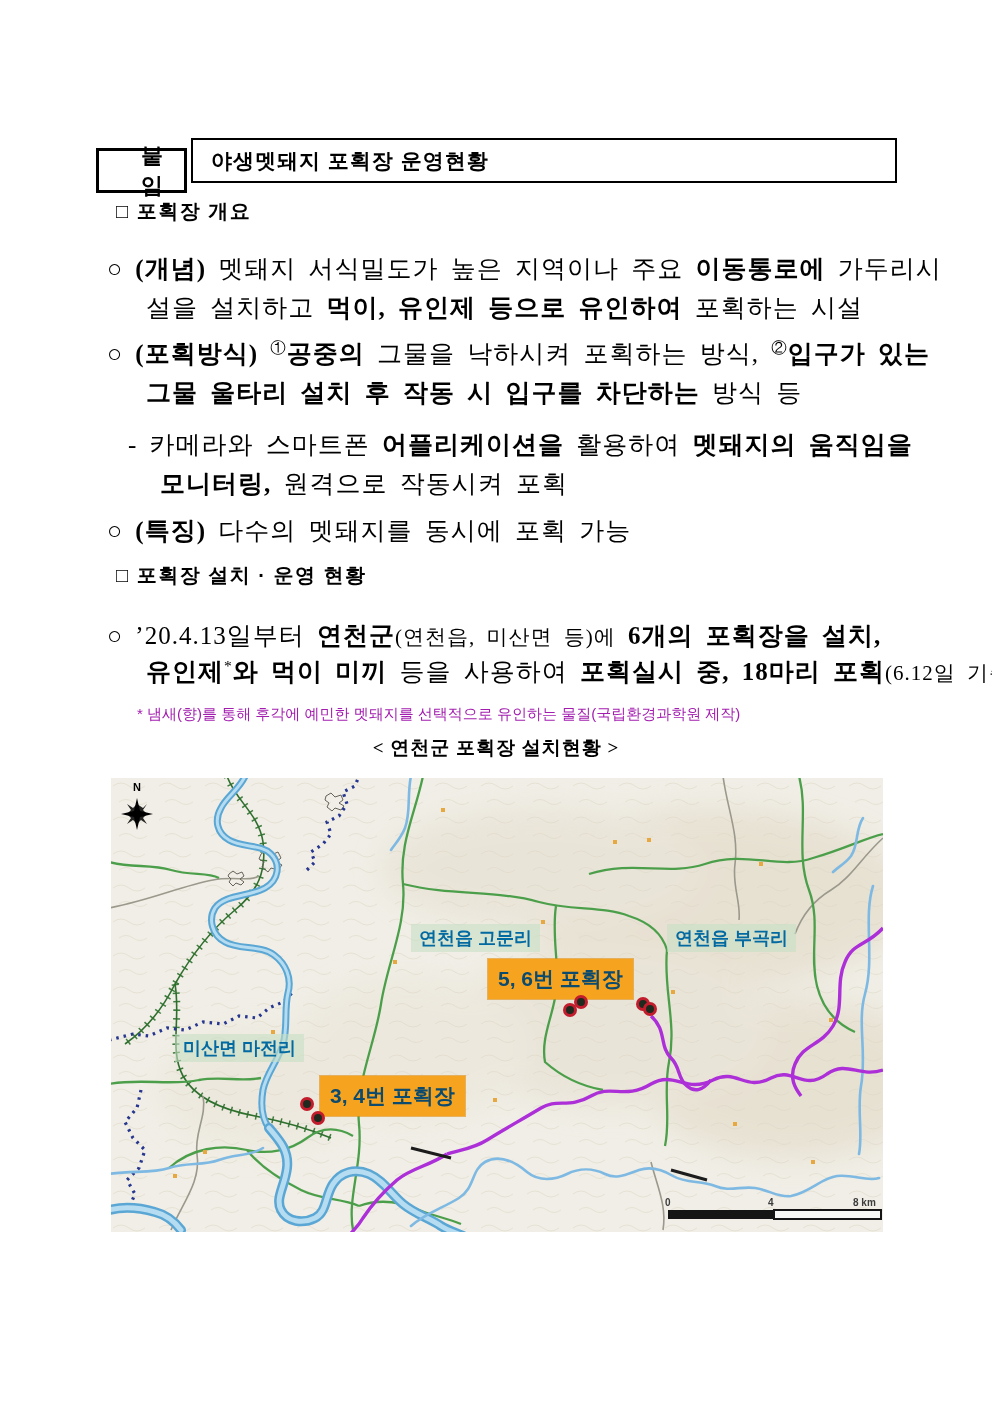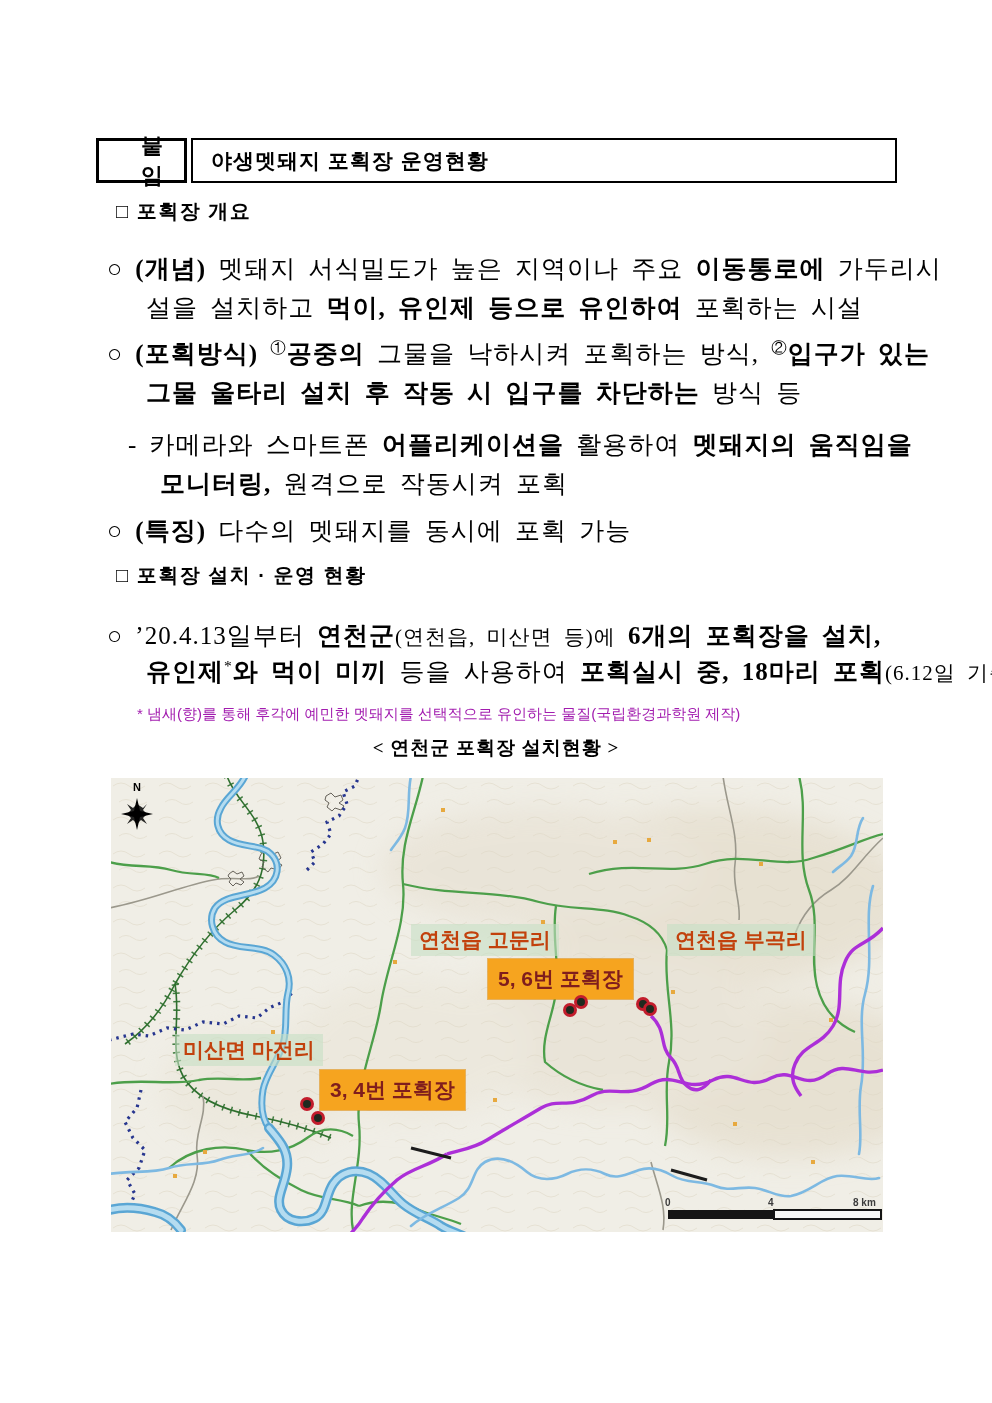--- a/index.html
+++ b/index.html
@@ -1,42 +1,42 @@
 <!DOCTYPE html>
 <html lang="ko" style="--river: #5AA6D4; --river-core: #B5DCF0; --stream: #7DB9E2; --road-green: #4C9F4A; --green-dark: #2E6F2E; --trail-purple: #AC2FD8; --boundary-navy: #27368F; --road-gray: #9B988C; --site-label-bg: #F6A41F; --region-band: rgba(199,223,197,0.6); --marker-red: #C21D2C;"><head>
 <meta charset="utf-8">
 <style>
   html,body{margin:0;padding:0;}
   body{width:992px;height:1403px;background:#ffffff;position:relative;
        font-family:"Liberation Serif","DejaVu Serif",serif;color:#000;}
   .abs{position:absolute;}
   
-  .attach-box{left:96px;top:138px;width:91px;height:45px;border:3px solid #000;
+  .attach-box{left:96px;top:148px;width:91px;height:45px;border:3px solid #000;
       box-sizing:border-box;display:flex;align-items:center;justify-content:center;
       font-family:"Liberation Sans","DejaVu Sans",sans-serif;font-weight:bold;font-size:22px;padding-left:42px;}
   .title-box{left:191px;top:138px;width:706px;height:45px;border:2px solid #000;
       box-sizing:border-box;display:flex;align-items:center;padding-left:18px;
       font-family:"Liberation Sans","DejaVu Sans",sans-serif;font-weight:bold;font-size:21px;letter-spacing:1px;}
   .h-sec{font-family:"Liberation Sans","DejaVu Sans",sans-serif;font-weight:bold;
       font-size:20px;letter-spacing:1.5px;white-space:nowrap;padding-left:20px;}
   .line{font-size:25px;letter-spacing:1px;word-spacing:5px;white-space:nowrap;}
   .line .b{font-weight:bold;}
   .line sup{font-size:0.62em;}
   .line .small{font-size:0.84em;}
   .footnote{font-family:"Liberation Sans","DejaVu Sans",sans-serif;font-size:15px;
       letter-spacing:0;white-space:nowrap;color:#a21caf;}
   .caption{left:0;top:735px;width:992px;text-align:center;
       font-family:Liberation Serif, serif;font-weight:bold;font-size:19px;letter-spacing:1px;}
   
   .map{left:111px;top:778px;width:772px;height:454px;background:#f0eee6;overflow:hidden;}
   .map svg{position:absolute;left:0;top:0;}
-  .region-label{position:absolute;background:var(--region-band);color:#c2410c;
-      font-family:"Liberation Sans","DejaVu Sans",sans-serif;font-weight:bold;font-size:21px;
+  .region-label{position:absolute;background:var(--region-band);color:#0369a1;
+      font-family:"Liberation Sans","DejaVu Sans",sans-serif;font-weight:bold;font-size:18px;
       padding:2px 8px;white-space:nowrap;letter-spacing:0;}
-  .site-label{position:absolute;background:var(--site-label-bg);color:#7f1d1d;
+  .site-label{position:absolute;background:var(--site-label-bg);color:#0c4a6e;
       font-family:"Liberation Sans","DejaVu Sans",sans-serif;font-weight:bold;font-size:21px;
       padding:6px 10px;white-space:nowrap;box-shadow:0 0 0 1px rgba(225,140,10,.6);}
   .marker{position:absolute;width:14px;height:14px;border-radius:50%;
       background:#1f2a1f;border:3px solid var(--marker-red);box-sizing:border-box;}
   
   path,polyline{fill:none;}
   .river-o{stroke:var(--river);stroke-width:7;stroke-linecap:round;}
   .river-i{stroke:var(--river-core);stroke-width:3;stroke-linecap:round;}
   .river-wo{stroke:var(--river);stroke-width:10;stroke-linecap:round;}
   .river-wi{stroke:var(--river-core);stroke-width:5;stroke-linecap:round;}
@@ -200,21 +200,21 @@
       <rect x="557" y="432" width="106" height="9" fill="#151515"></rect>
       <rect x="663" y="432" width="107" height="9" fill="#f8f8f6" stroke="#151515" stroke-width="2"></rect>
     </g>
   </svg>
 
   <div class="region-label" style="left:300px;top:146px;">연천읍 고문리</div>
   <div class="region-label" style="left:556px;top:146px;">연천읍 부곡리</div>
   <div class="region-label" style="left:64px;top:256px;">미산면 마전리</div>
 
   <div class="site-label" style="left:377px;top:181px;">5, 6번 포획장</div>
-  <div class="site-label" style="left:209px;top:292px;">3, 4번 포획장</div>
+  <div class="site-label" style="left:209px;top:298px;">3, 4번 포획장</div>
 
   <div class="marker" style="left:452px;top:225px;"></div>
   <div class="marker" style="left:463px;top:217px;"></div>
   <div class="marker" style="left:525px;top:219px;"></div>
   <div class="marker" style="left:532px;top:224px;"></div>
   <div class="marker" style="left:189px;top:319px;"></div>
   <div class="marker" style="left:200px;top:333px;"></div>
 </div>
 
 </body></html>

